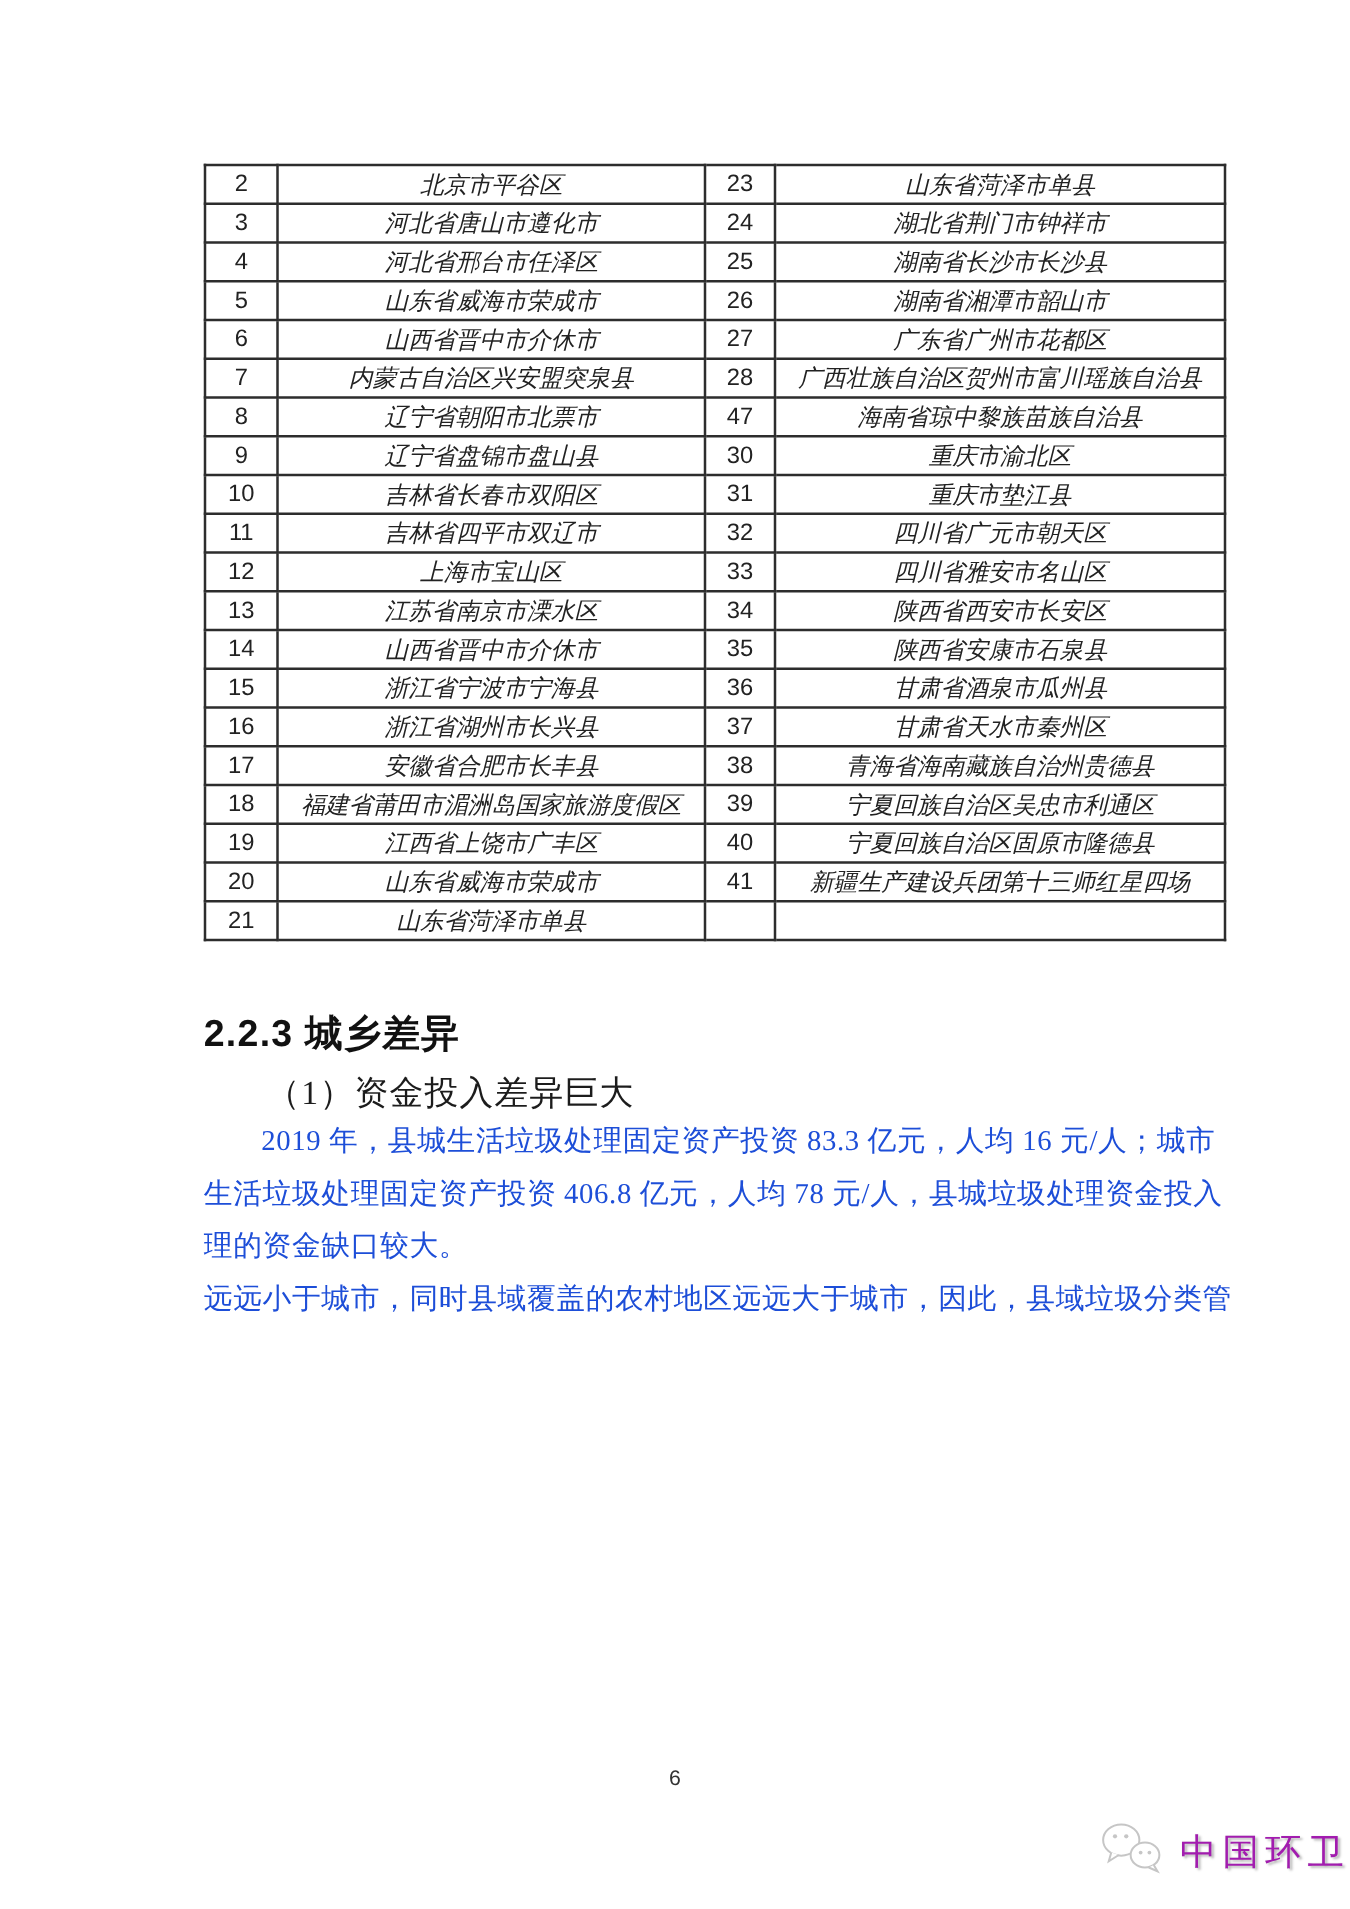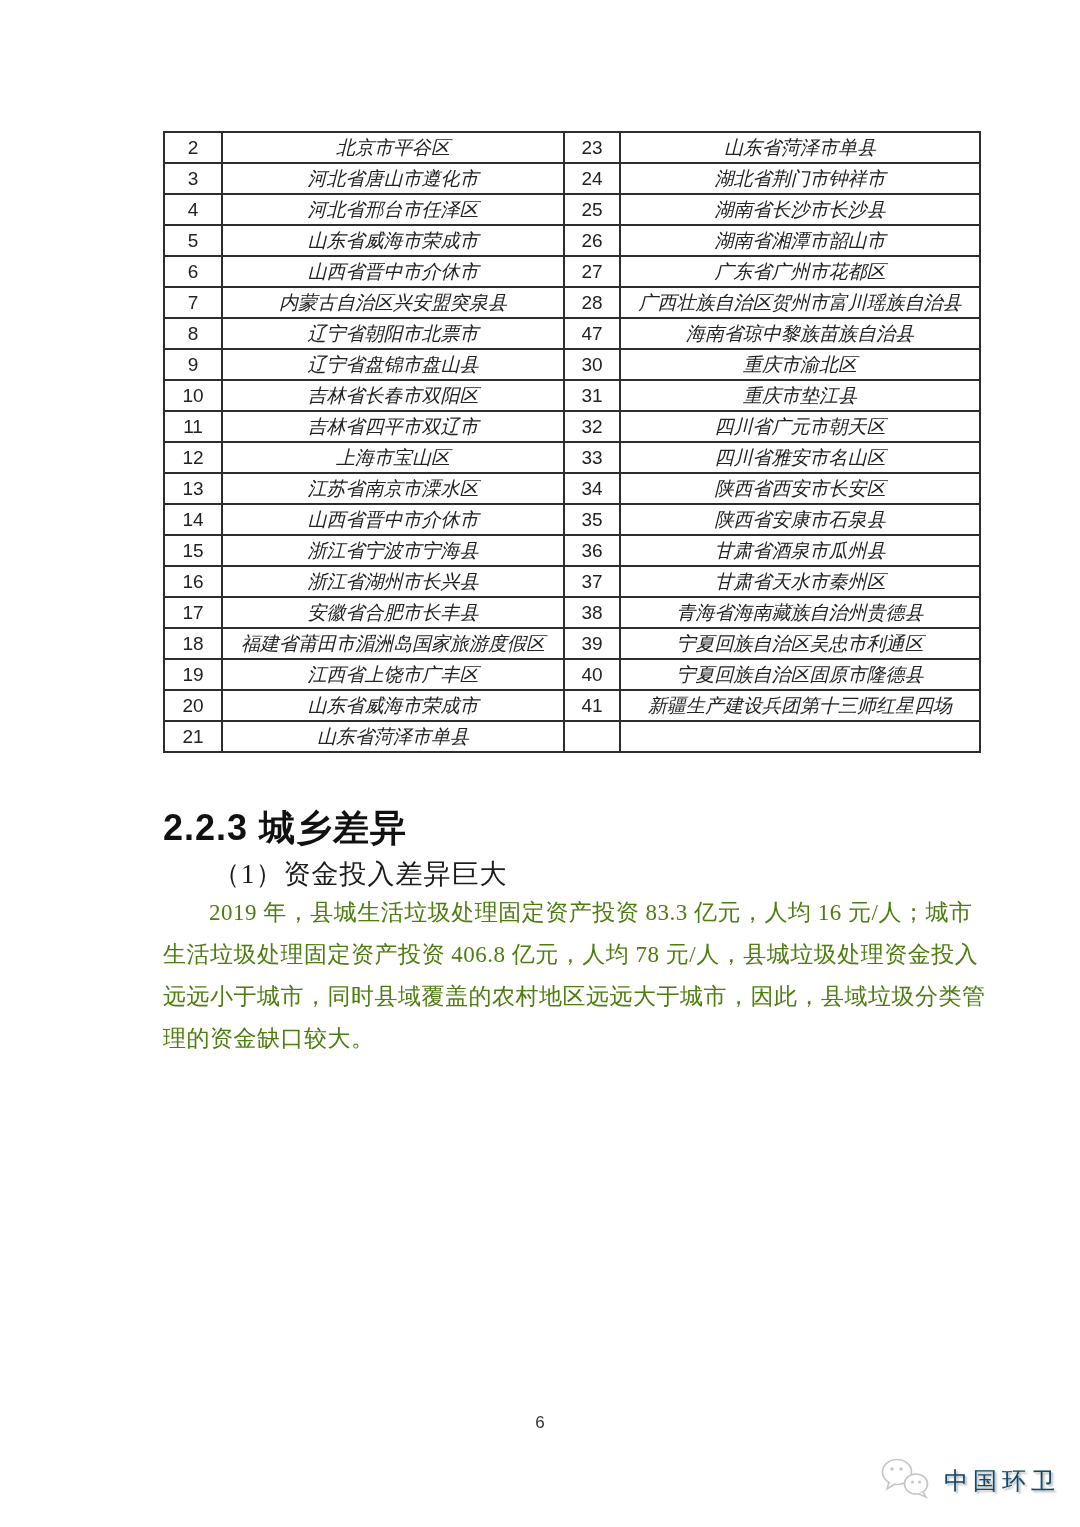--- a/index.html
+++ b/index.html
@@ -50,41 +50,41 @@
   col.c-rank-r  { width: 56px; }
   col.c-name-r  { width: 360px; }
 
   
   .sec-heading {
     position: absolute;
     left: 163px;
     top: 810px;
     font-family: "Liberation Sans", "DejaVu Sans", sans-serif;
     font-weight: bold;
-    font-size: 36px;
+    font-size: 30px;
     line-height: 36px;
     color: #111;
     letter-spacing: 1px;
   }
   .sec-subheading {
     position: absolute;
     left: 213px;
     top: 858px;
     font-size: 27px;
     line-height: 32px;
     color: #1c1c1c;
     letter-spacing: 1px;
   }
   .sec-paragraph {
     position: absolute;
     left: 163px;
     top: 892px;
     width: 755px;
     font-size: 23px;
-    color: #4d7c0f;
+    color: #1d4ed8;
   }
   .para-line {
     line-height: 42px;
     height: 42px;
     text-align: justify;
     text-align-last: justify;
     letter-spacing: 0.5px;
     white-space: nowrap;
   }
   .para-line.first { text-indent: 46px; }
@@ -106,23 +106,23 @@
   .watermark {
     position: absolute;
     left: 880px;
     top: 1456px;
     display: flex;
     align-items: center;
     gap: 10px;
   }
   .wm-text {
     font-family: "Liberation Sans", "DejaVu Sans", sans-serif;
-    font-size: 24px;
+    font-size: 29px;
     letter-spacing: 5px;
-    color: #0c4a6e;
+    color: #a21caf;
     text-shadow: 2px 2px 2px #b8b8b8, 0 0 1px #d9d9d9;
   }
 </style>
 </head>
 <body>
 
 <div class="page">
 
   <div class="tbl-wrap">
     <table class="region-table">
@@ -256,22 +256,22 @@
         </tbody>
     </table>
   </div>
 
   <div class="sec-heading">2.2.3 城乡差异</div>
   <div class="sec-subheading">（1）资金投入差异巨大</div>
 
   <div class="sec-paragraph">
     <div class="para-line first">2019 年，县城生活垃圾处理固定资产投资 83.3 亿元，人均 16 元/人；城市</div>
     <div class="para-line">生活垃圾处理固定资产投资 406.8 亿元，人均 78 元/人，县城垃圾处理资金投入</div>
+    <div class="para-line last">理的资金缺口较大。</div>
     <div class="para-line">远远小于城市，同时县域覆盖的农村地区远远大于城市，因此，县域垃圾分类管</div>
-    <div class="para-line last">理的资金缺口较大。</div>
   </div>
 
   <div class="page-number">6</div>
 
   <div class="watermark">
     <span>
       <svg width="54" height="46" viewBox="0 0 54 46">
         <g fill="#ffffff" stroke="#c6c6c6" stroke-width="1.6">
           <ellipse cx="17" cy="16" rx="14.5" ry="12.5"></ellipse>
           <path d="M9 26 L7 33 L15 28 Z" stroke="none" fill="#ffffff"></path>

